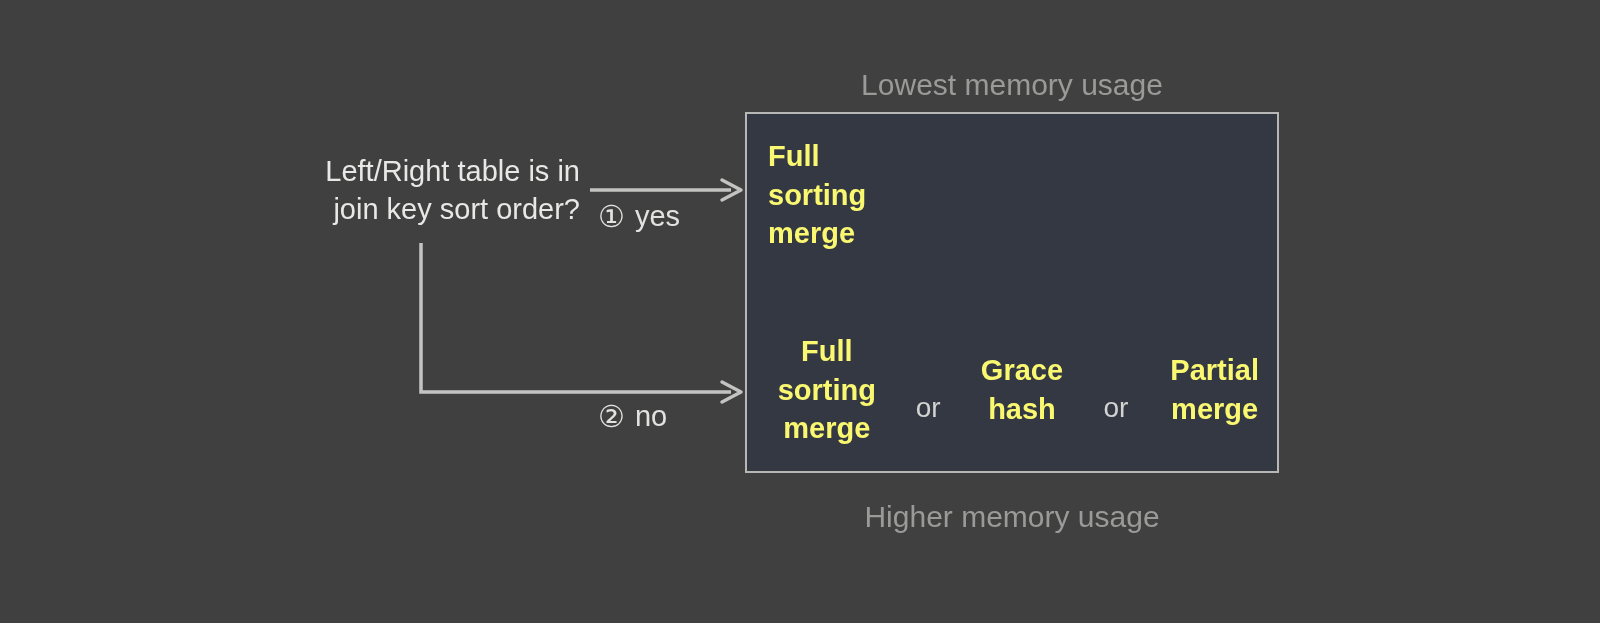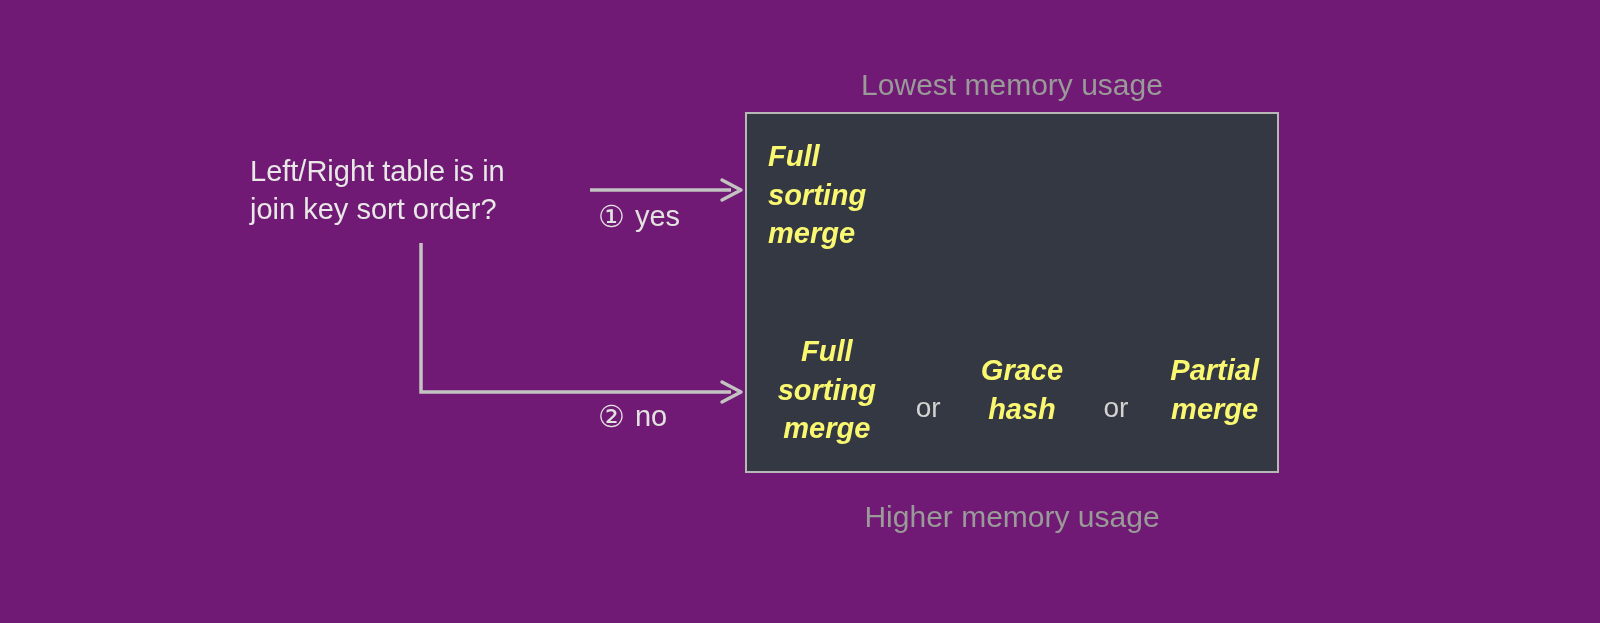--- a/index.html
+++ b/index.html
@@ -4,32 +4,32 @@
 <style>
   html, body {
     margin: 0;
     padding: 0;
     background: #22231e;
   }
   #canvas {
     position: relative;
     width: 1600px;
     height: 623px;
-    background: #701a75;
+    background: #404040;
     overflow: hidden;
     font-family: "Liberation Sans", sans-serif;
   }
 
   
   #question {
     position: absolute;
     left: 250px;
     top: 152px;
     width: 330px;
-    text-align: left;
+    text-align: right;
     color: #e8e8e6;
     font-size: 29px;
     line-height: 1.32;
     font-weight: 400;
     white-space: pre-line;
   }
 
   
   .branch-label {
     position: absolute;
@@ -105,21 +105,20 @@
     padding-left: 15px;
   }
 
   .option {
     color: #faf871;
     font-size: 29px;
     font-weight: bold;
     line-height: 1.33;
     text-align: center;
     white-space: pre-line;
-    font-style: italic;
   }
   .or-sep {
     color: #d3d3d2;
     font-size: 28px;
     font-weight: 400;
     padding: 0 22px;
     white-space: nowrap;
     margin-top: 35px;
   }
   #row-top .option { text-align: left; padding-left: 8px; }

